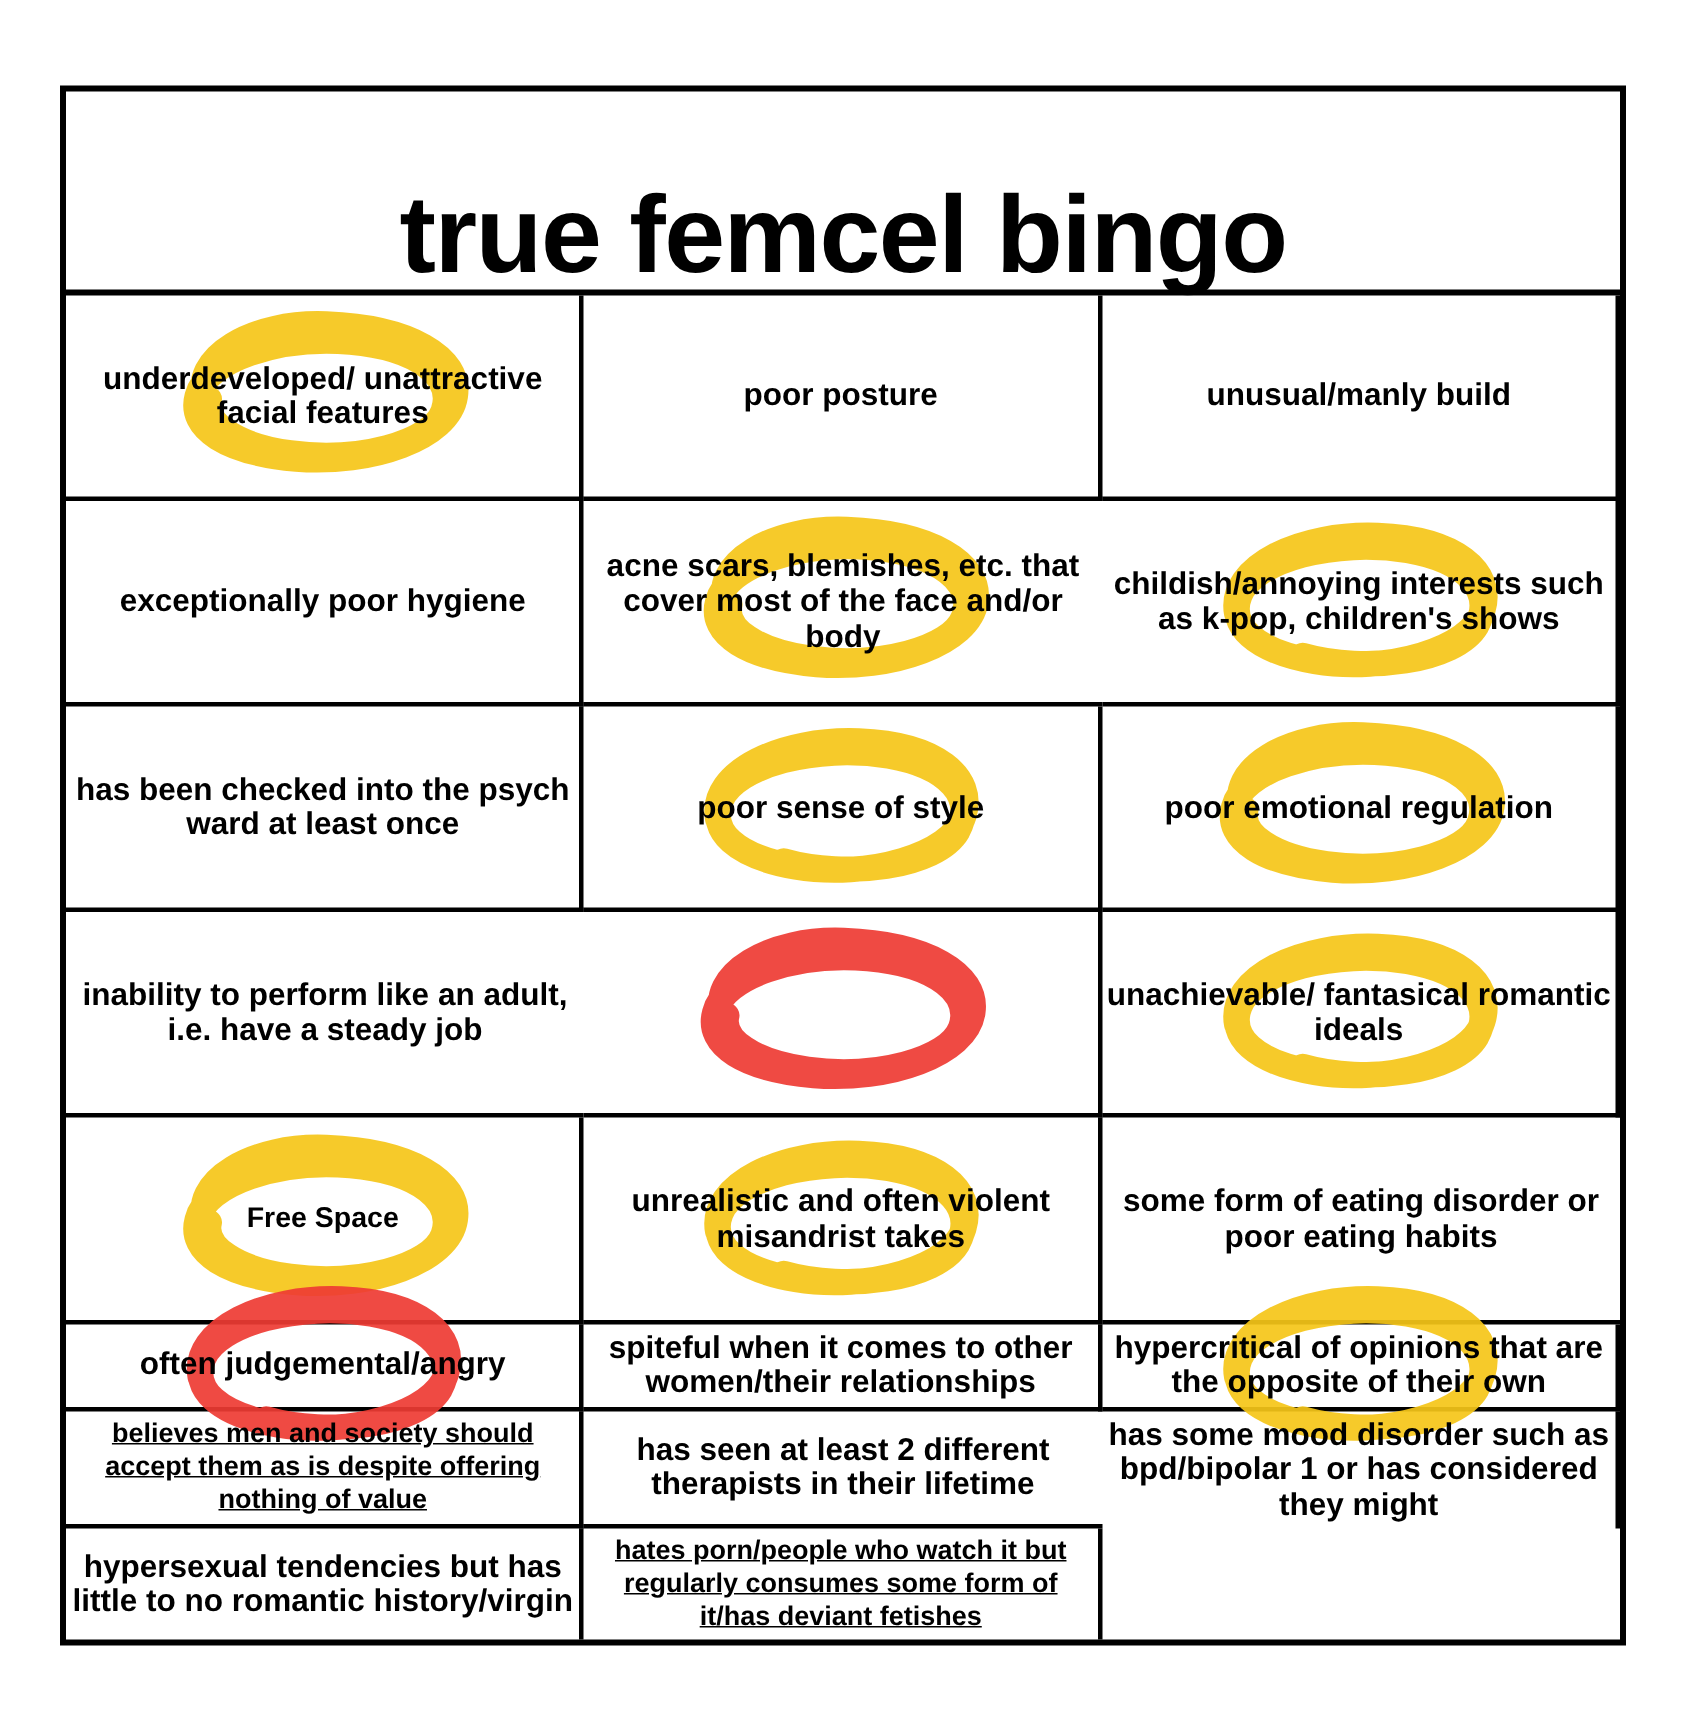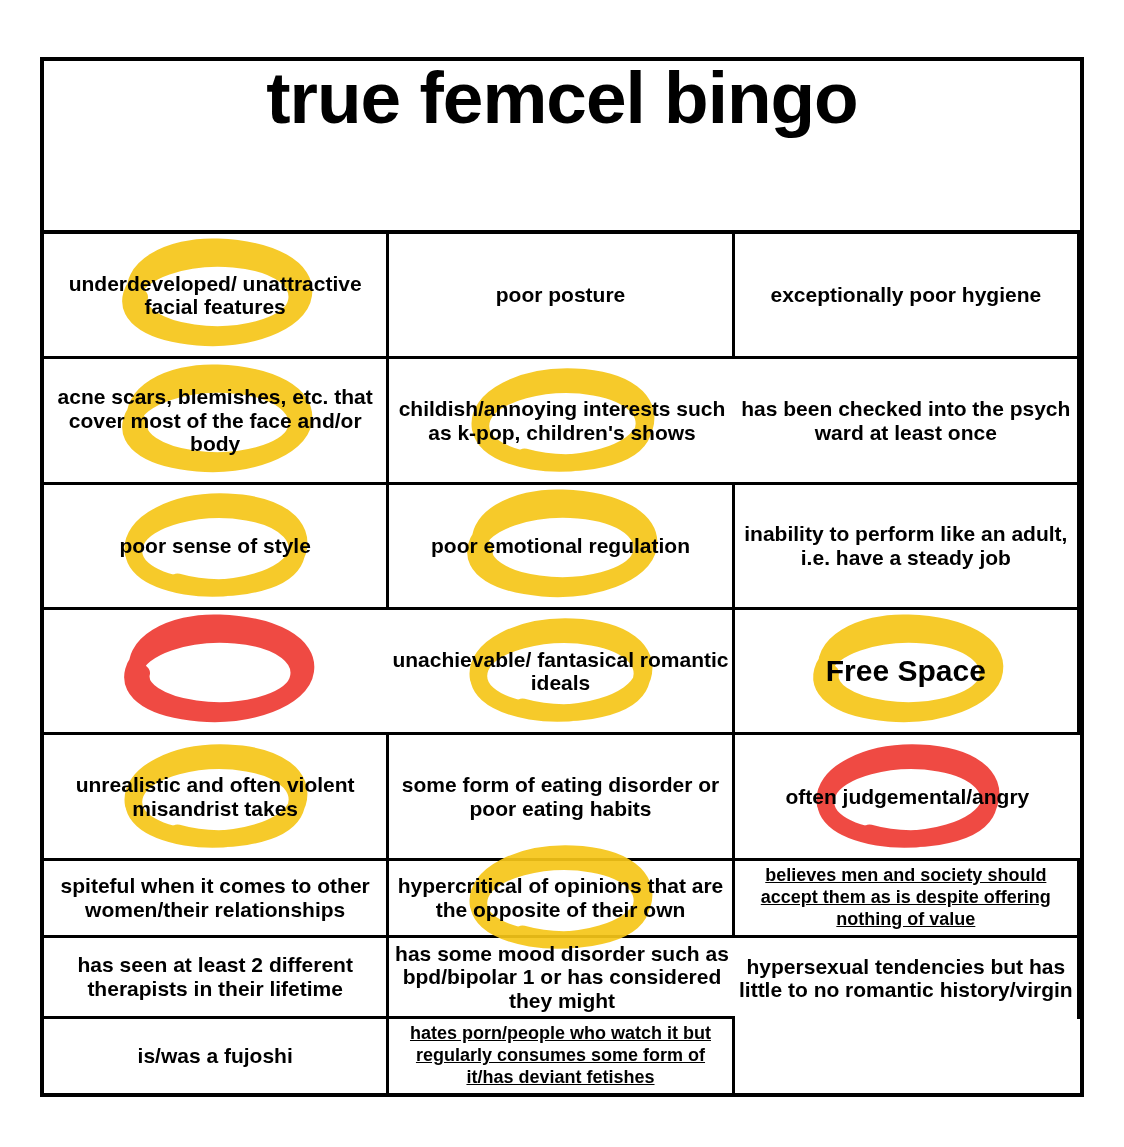--- a/index.html
+++ b/index.html
@@ -20,24 +20,24 @@
     top: 57px;
     width: 1044px;
     height: 1040px;
     border: 4px solid #000;
     box-sizing: border-box;
     background: #fff;
     display: flex;
     flex-direction: column;
   }
   #title-row {
-    height: 173px;
+    height: 136px;
     border-bottom: 4px solid #000;
     display: flex;
-    align-items: flex-start;
+    align-items: flex-end;
     justify-content: center;
     box-sizing: border-box;
   }
   #title {
     font-size: 73px;
     font-weight: bold;
     letter-spacing: -1px;
     color: #000;
     line-height: 1;
   }
@@ -65,21 +65,21 @@
     z-index: 3;
     text-align: center;
     font-weight: bold;
     color: #000;
     line-height: 1.12;
     font-size: 21px;
     width: 100%;
     word-wrap: break-word;
   }
   .cell-text.xs { font-size: 18px; line-height: 1.22; text-decoration: underline; }
-  .cell-text.free { font-size: 30px; }
+  .cell-text.free { font-size: 19px; }
   .scribble {
     position: absolute;
     z-index: 2;
     pointer-events: none;
     left: 50%;
     top: 50%;
     transform: translate(-50%, -50%);
   }
   .scribble svg { display: block; overflow: visible; }
 </style>
@@ -96,20 +96,23 @@
           <svg width="215" height="140" viewBox="0 0 215 140">
             <path d="M30,74 C18,44 62,20 110,22 C165,24 200,44 196,70 C192,98 140,116 90,112 C44,108 18,92 24,70 C30,46 78,30 126,34 C172,38 196,58 188,80 C180,102 130,114 86,108 C50,103 28,88 32,72" fill="none" stroke="#f5c518" stroke-width="17" stroke-linecap="round" stroke-linejoin="round" opacity="0.92"></path>
           </svg>
         </div>
         <div class="cell-text">underdeveloped/ unattractive facial features</div>
       </div>
       <div class="cell">
         <div class="cell-text">poor posture</div>
       </div>
       <div class="cell">
+        <div class="cell-text">unusual/manly build</div>
+      </div>
+      <div class="cell">
         <div class="cell-text">exceptionally poor hygiene</div>
       </div>
       <div class="cell">
         <div class="scribble">
           <svg width="215" height="140" viewBox="0 0 215 140">
             <path d="M30,74 C18,44 62,20 110,22 C165,24 200,44 196,70 C192,98 140,116 90,112 C44,108 18,92 24,70 C30,46 78,30 126,34 C172,38 196,58 188,80 C180,102 130,114 86,108 C50,103 28,88 32,72" fill="none" stroke="#f5c518" stroke-width="17" stroke-linecap="round" stroke-linejoin="round" opacity="0.92"></path>
           </svg>
         </div>
         <div class="cell-text">acne scars, blemishes, etc. that cover most of the face and/or body</div>
       </div>
@@ -200,21 +203,18 @@
         <div class="cell-text xs">believes men and society should accept them as is despite offering nothing of value</div>
       </div>
       <div class="cell">
         <div class="cell-text">has seen at least 2 different therapists in their lifetime</div>
       </div>
       <div class="cell">
         <div class="cell-text">has some mood disorder such as bpd/bipolar 1 or has considered they might</div>
       </div>
       <div class="cell">
         <div class="cell-text">hypersexual tendencies but has little to no romantic history/virgin</div>
-      </div>
-      <div class="cell">
-        <div class="cell-text">is/was a fujoshi</div>
       </div>
       <div class="cell">
         <div class="cell-text xs">hates porn/people who watch it but regularly consumes some form of it/has deviant fetishes</div>
       </div>
     </div>
 </div>
 
 </body></html>

